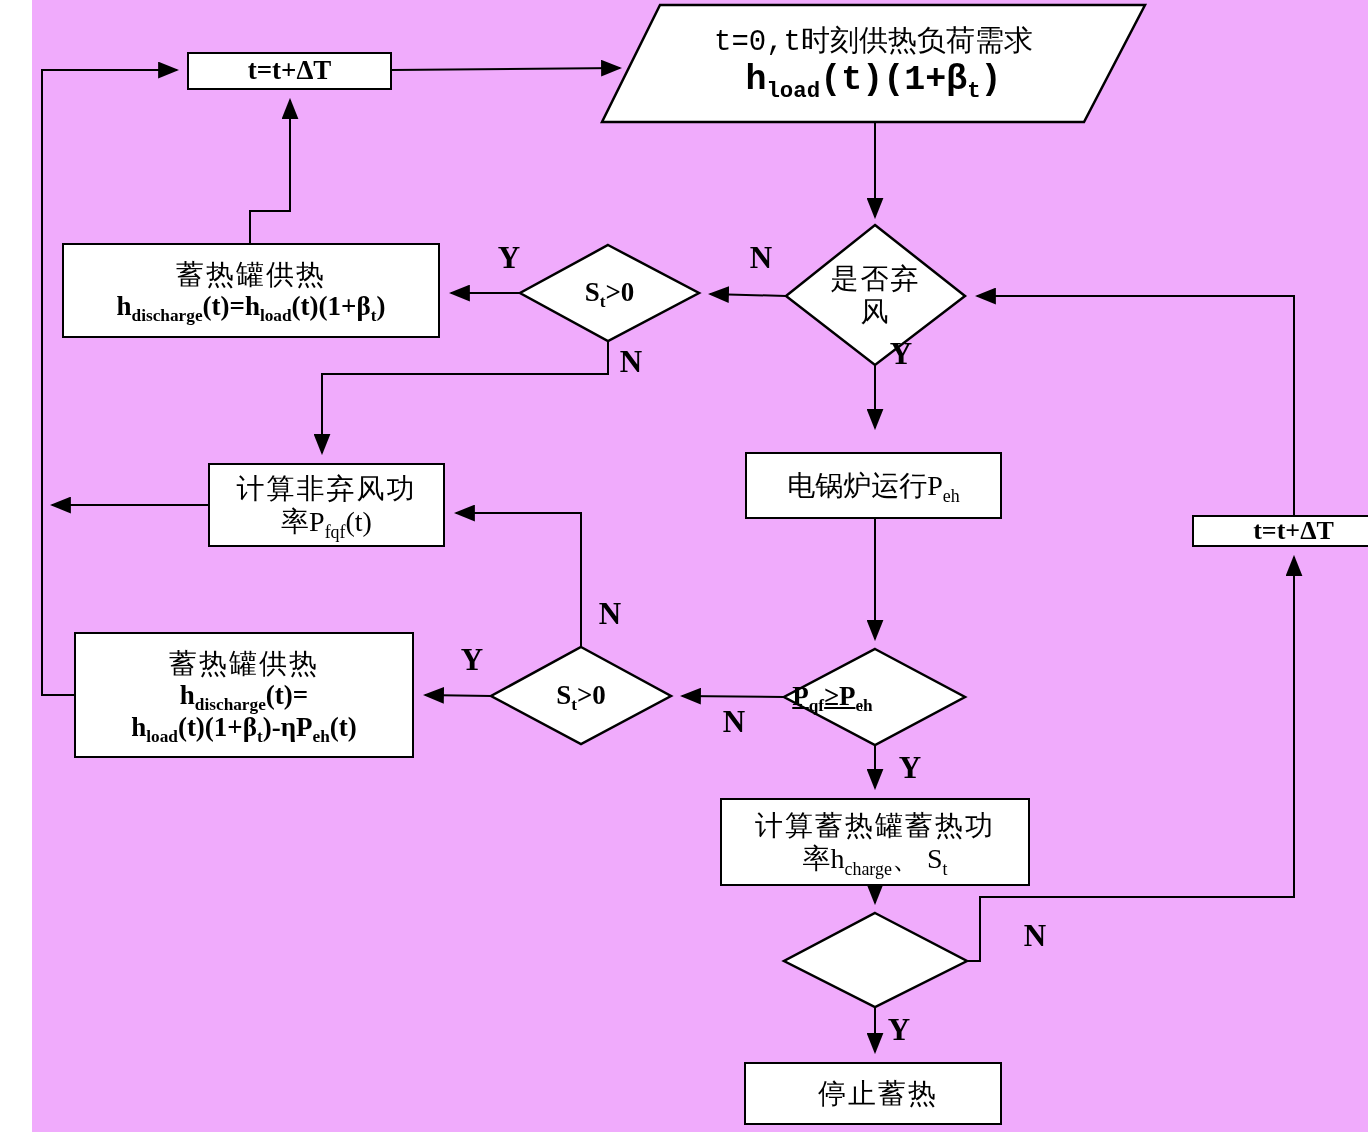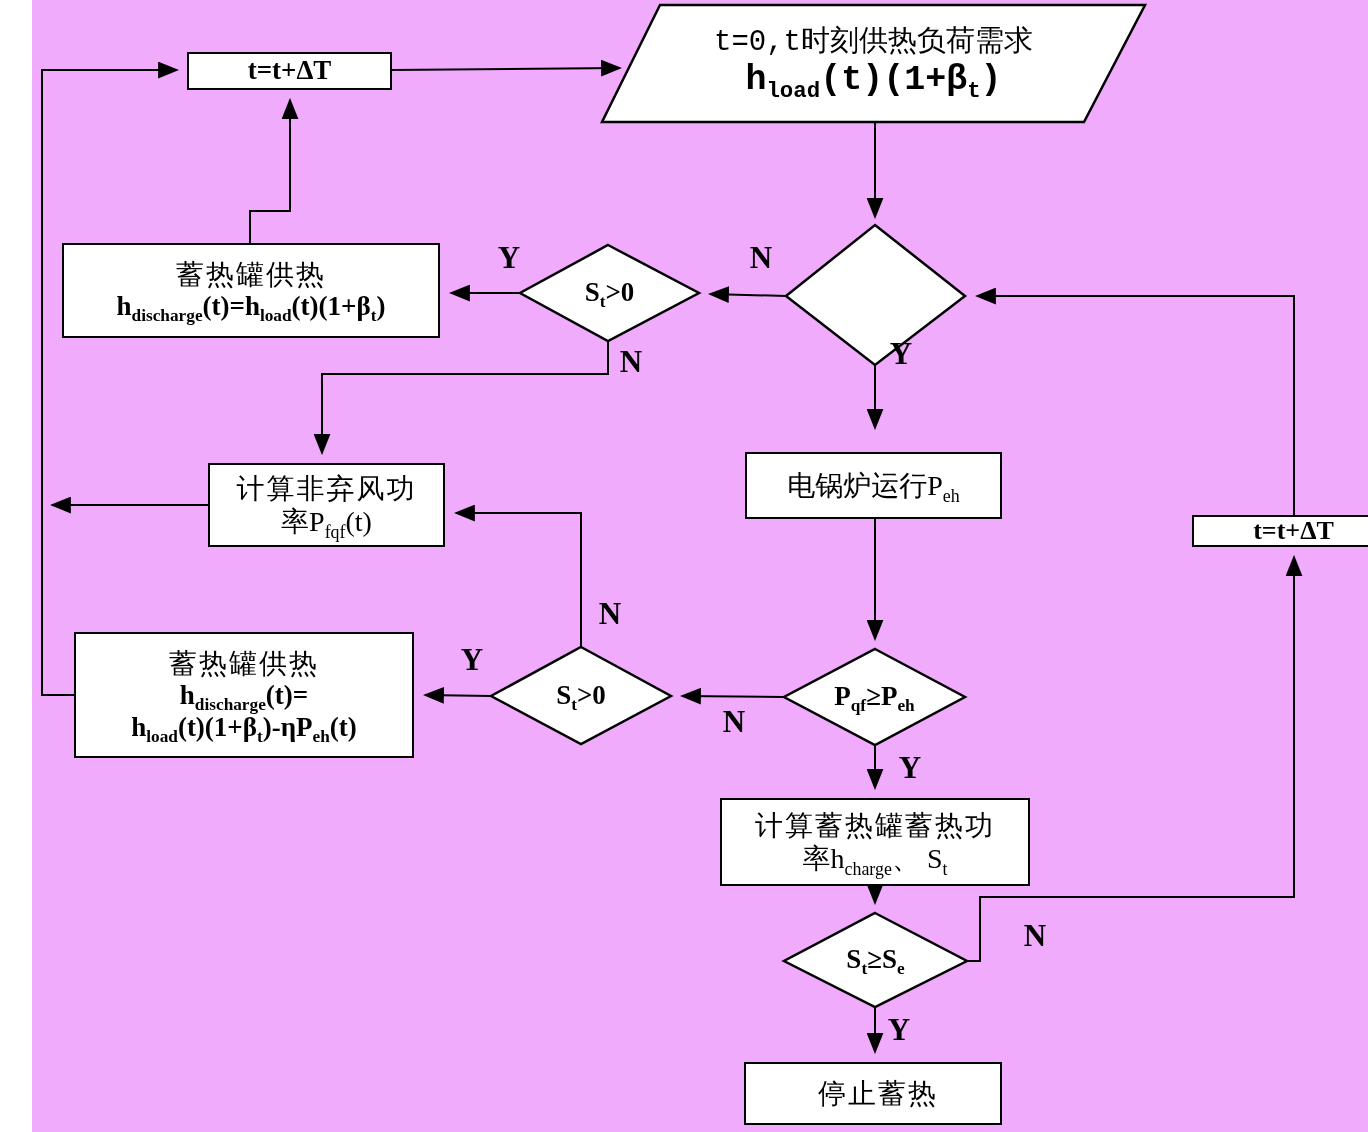--- a/index.html
+++ b/index.html
@@ -123,36 +123,37 @@
 
   <div class="node rect" style="left:1160px;top:515px;width:203px;height:32px;">
     <div class="formula" style="font-size:26px;">t=t+ΔT</div>
   </div>
 
   <div class="node shape-text" style="left:570px;top:5px;width:543px;height:117px;font-family:Liberation Mono, monospace;">
     <div class="mixed" style="font-size:29px;">t=0,t时刻供热负荷需求</div>
     <div class="formula" style="font-size:35px;">h<sub>load</sub>(t)(1+β<sub>t</sub>)</div>
   </div>
 
+  <div class="node shape-text" style="left:754px;top:225px;width:179px;height:140px;">
+    <div class="cn">是否弃</div>
+    <div class="cn">风</div>
+  </div>
 
   <div class="node shape-text" style="left:488px;top:245px;width:179px;height:96px;">
     <div class="formula">S<sub>t</sub>&gt;0</div>
   </div>
 
   <div class="node shape-text" style="left:459px;top:647px;width:180px;height:97px;">
     <div class="formula">S<sub>t</sub>&gt;0</div>
   </div>
 
-  <div class="node shape-text" style="left:752px;top:649px;width:181px;height:96px;">
+  <div class="node shape-text" style="left:710px;top:649px;width:181px;height:96px;text-decoration:underline;">
     <div class="formula">P<sub>qf</sub>≥P<sub>eh</sub></div>
   </div>
 
-  <div class="node shape-text" style="left:752px;top:913px;width:183px;height:94px;">
-    <div class="formula">S<sub>t</sub>≥S<sub>e</sub></div>
-  </div>
 
   <span class="edge-label" style="left:729px;top:258px;">N</span>
   <span class="edge-label" style="left:869px;top:354px;">Y</span>
   <span class="edge-label" style="left:477px;top:258px;">Y</span>
   <span class="edge-label" style="left:599px;top:362px;">N</span>
   <span class="edge-label" style="left:578px;top:614px;">N</span>
   <span class="edge-label" style="left:440px;top:660px;">Y</span>
   <span class="edge-label" style="left:702px;top:722px;">N</span>
   <span class="edge-label" style="left:878px;top:768px;">Y</span>
   <span class="edge-label" style="left:867px;top:1030px;">Y</span>

